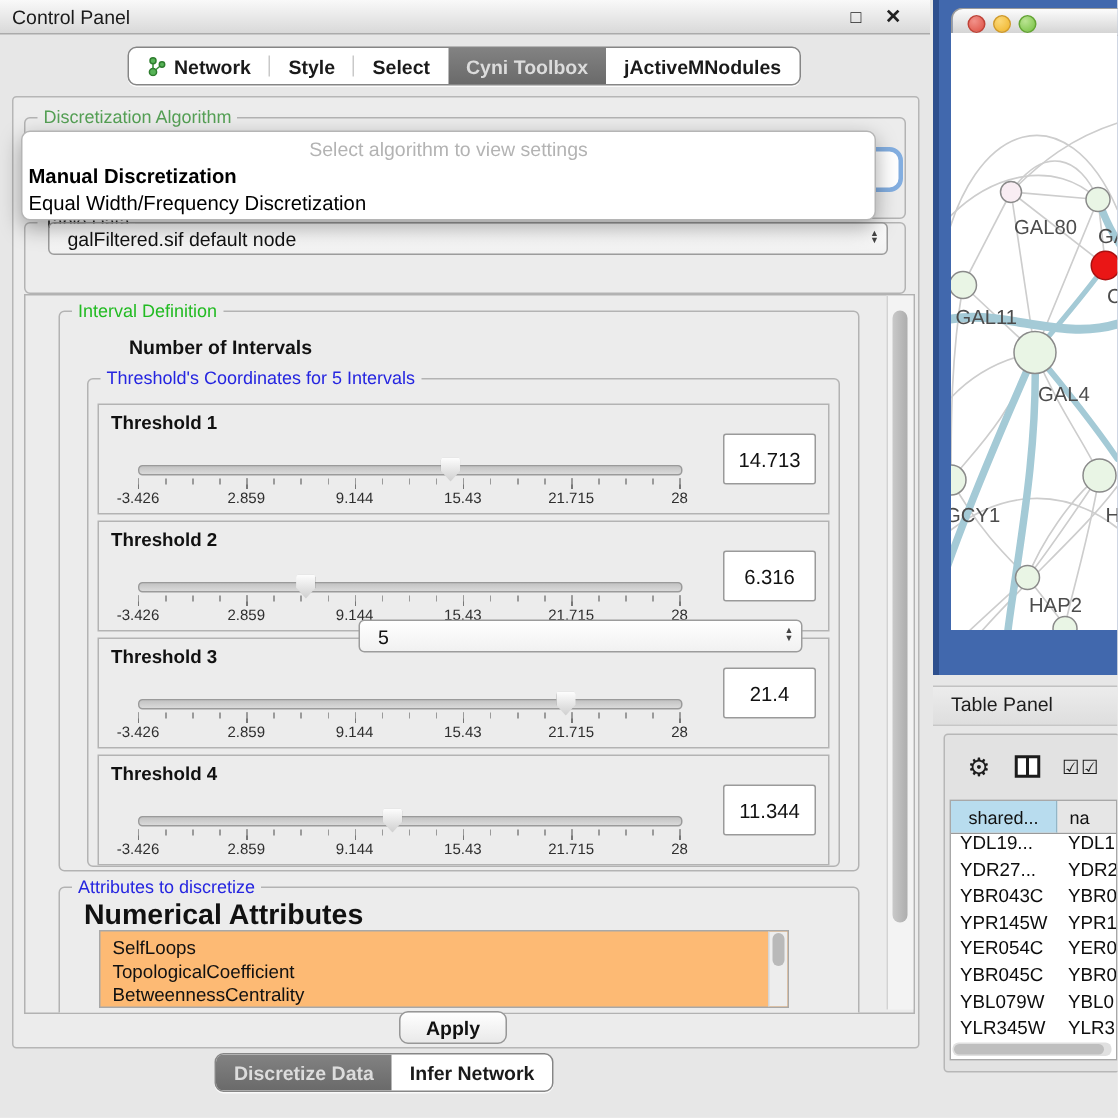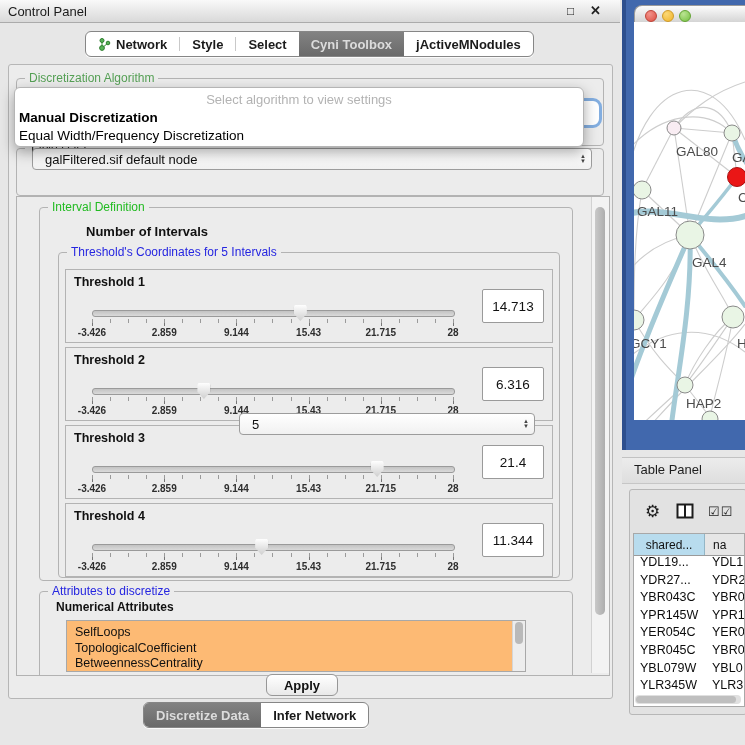--- a/index.html
+++ b/index.html
@@ -71,27 +71,27 @@
   .ttrack{position:absolute;left:26px;top:40px;width:361px;height:5px;border:1px solid #9a9a9a;
     border-radius:3px;background:linear-gradient(#c3c3c3,#dadada);}
   .tthumb{position:absolute;top:35px;width:13px;height:16px;
     background:linear-gradient(#fefefe,#cfcfcf);
     clip-path:polygon(8% 0,92% 0,100% 12%,100% 55%,50% 100%,0 55%,0 12%);
     filter:drop-shadow(0 0 1px #777);}
   .ticks-major{position:absolute;left:26px;top:49px;width:362px;height:7px;
     background:repeating-linear-gradient(to right,#777 0 1px,transparent 1px 72.2px);}
   .ticks-minor{position:absolute;left:26px;top:49px;width:362px;height:4px;
     background:repeating-linear-gradient(to right,#9a9a9a 0 1px,transparent 1px 18.05px);}
-  .ticklab{position:absolute;top:57px;transform:translateX(-50%);font-size:10px;font-weight:700;color:#2e2e2e;}
+  .ticklab{position:absolute;top:57px;transform:translateX(-50%);font-size:10px;font-weight:400;color:#2e2e2e;}
   .tval{position:absolute;right:8px;top:19px;width:60px;height:32px;background:#fff;
     border:1px solid #9a9a9a;border-radius:2px;display:flex;align-items:center;justify-content:center;
     font-size:13.5px;}
 
   #attr-group{left:22px;top:394px;width:532px;height:96px;}
-  #attr-heading{left:38px;top:400px;font-size:12px;font-weight:700;}
+  #attr-heading{left:38px;top:400px;font-size:19px;font-weight:700;}
   #attr-list{position:absolute;left:26px;top:28px;width:458px;height:50px;background:#fdba74;
     border:1px solid #a8a8a8;overflow:hidden;}
   .attr-item{position:absolute;left:8px;height:15px;font-size:12.5px;color:#111;}
   #attr-vscroll{position:absolute;right:0;top:0;width:12px;height:50px;background:#ededed;border-left:1px solid #d5d5d5;}
   #attr-vthumb{position:absolute;left:2px;top:1px;width:8px;height:22px;border-radius:4px;background:#b9b9b9;}
 
   #apply-btn{left:266px;top:674px;width:70px;height:20px;border:1px solid #979797;border-radius:6px;
     background:linear-gradient(#ffffff,#e9e9e9);font-size:13px;font-weight:700;
     display:flex;align-items:center;justify-content:center;}
 

